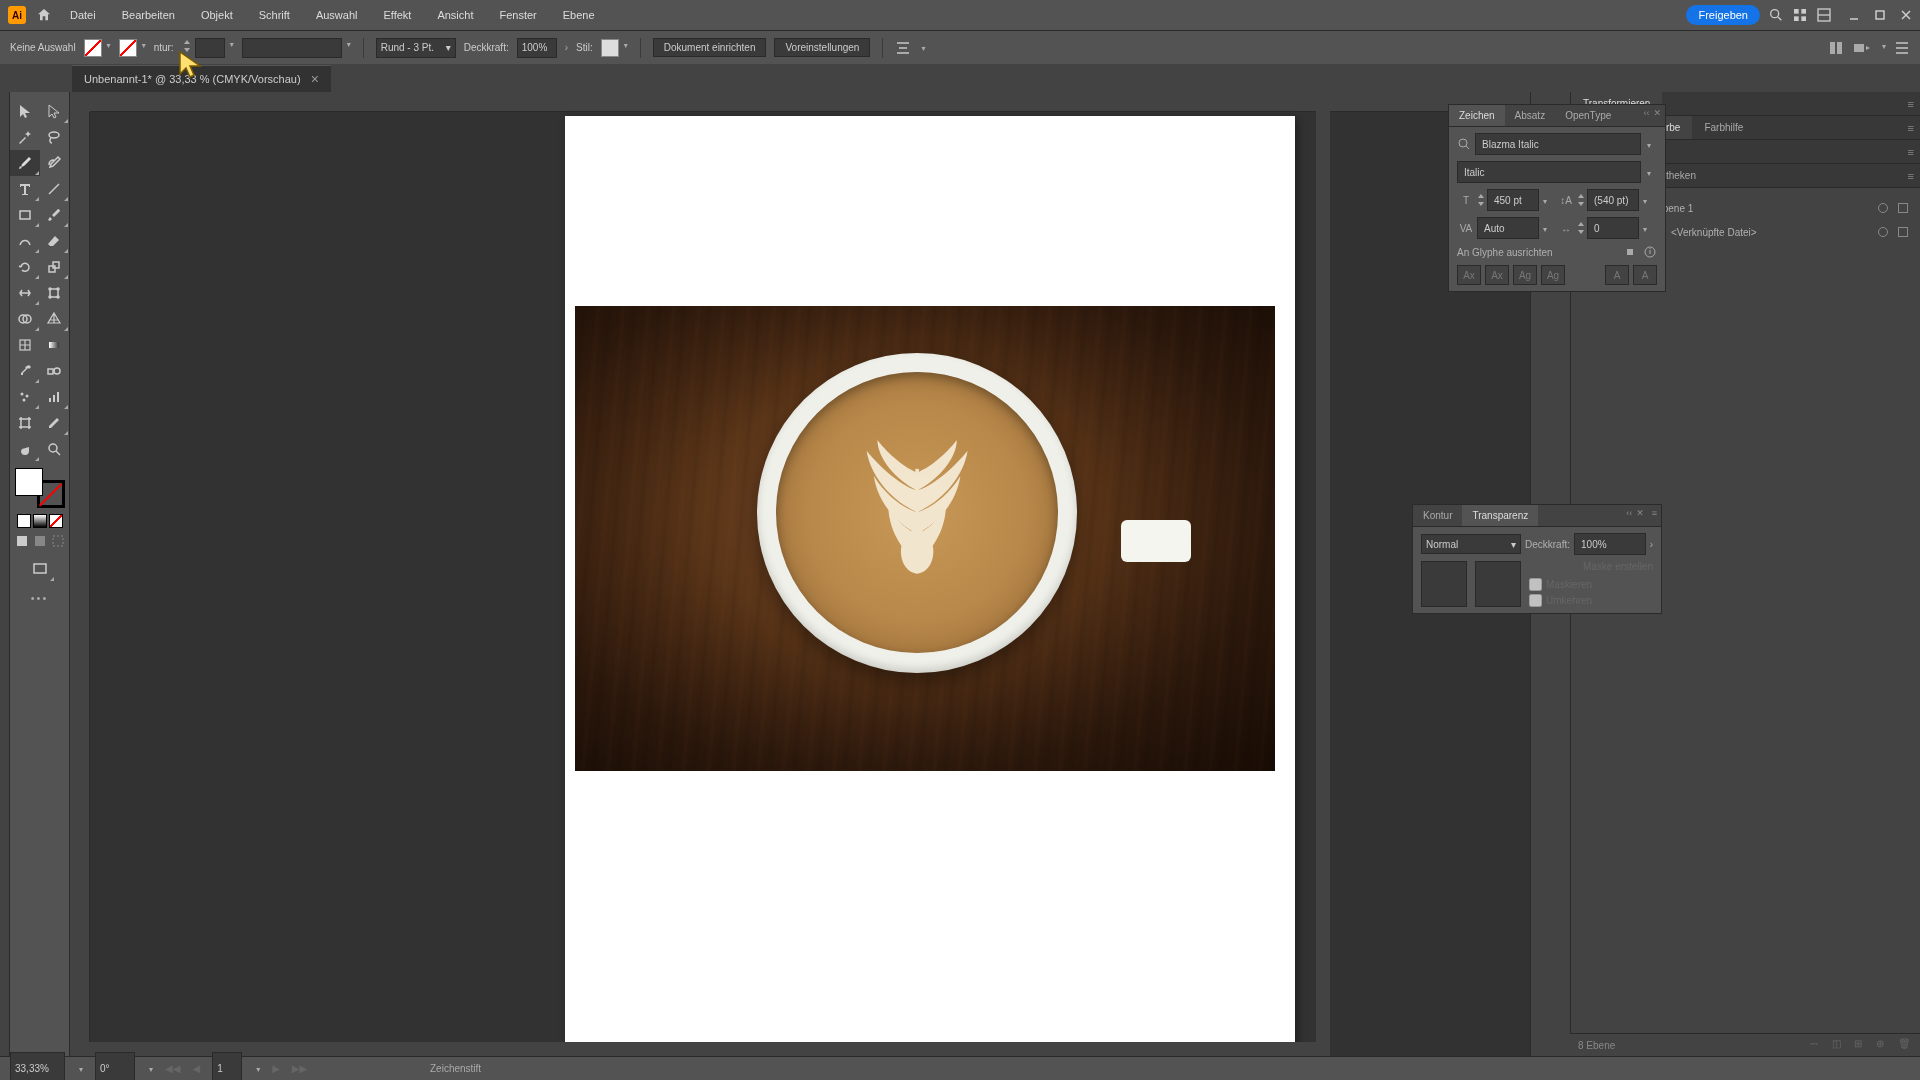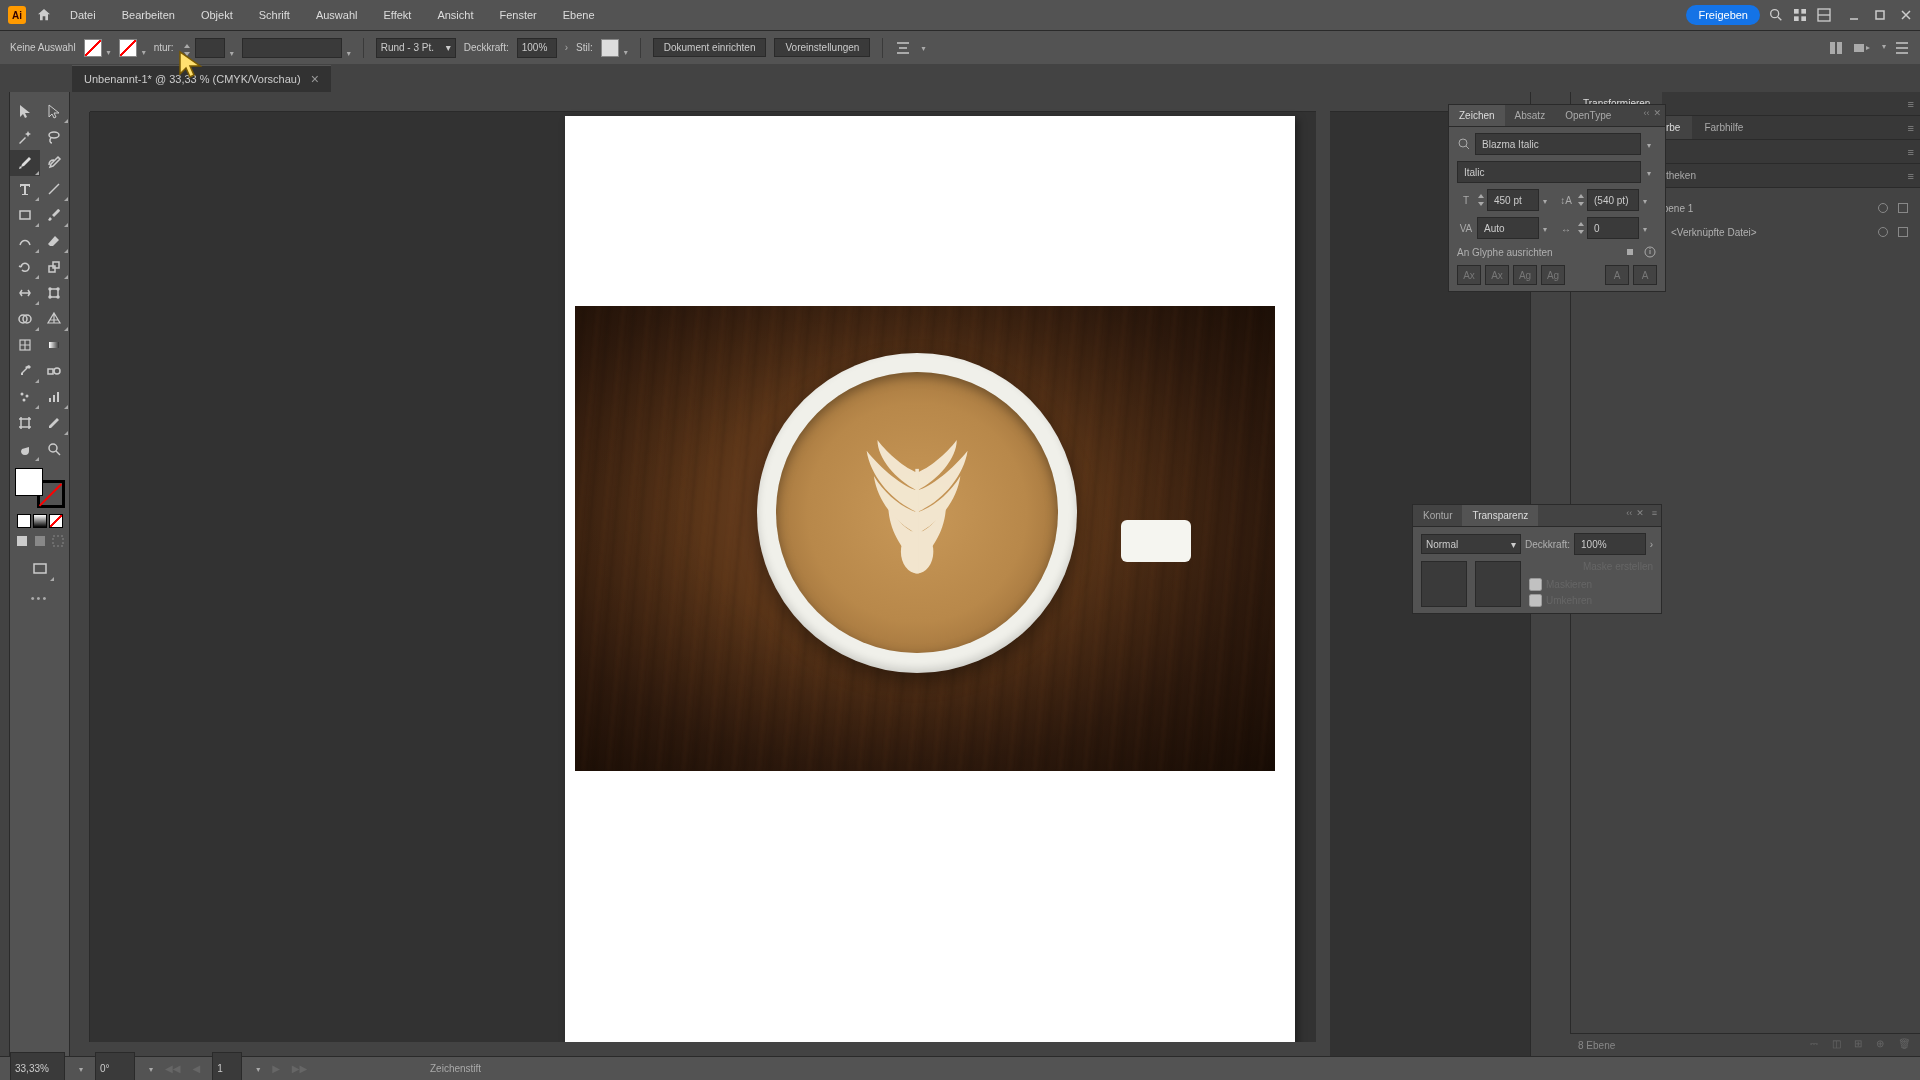--- a/index.html
+++ b/index.html
@@ -14,21 +14,21 @@
 .titlebar-right { margin-left: auto; display: flex; align-items: center; gap: 8px; }
 .share-btn { background: #1473e6; color: #fff; padding: 4px 12px; border-radius: 12px; font-size: 11px; cursor: pointer; }
 .title-icon { width: 16px; height: 16px; color: #ccc; }
 .window-controls { display: flex; gap: 14px; margin-left: 8px; }
 .win-ctrl { width: 12px; height: 12px; color: #ccc; }
 
 
 .controlbar { height: 34px; background: #535353; border-top: 1px solid #2a2a2a; display: flex; align-items: center; padding: 0 10px; gap: 8px; font-size: 10px; }
 .ctrl-label { color: #ccc; }
 .ctrl-swatch { width: 18px; height: 18px; border: 1px solid #888; background: linear-gradient(135deg, #fff 45%, #f00 45%, #f00 55%, #fff 55%); }
-.ctrl-group { display: flex; align-items: flex-end; gap: 3px; }
+.ctrl-group { display: flex; align-items: flex-start; gap: 3px; }
 .ctrl-input { background: #3a3a3a; border: 1px solid #2a2a2a; color: #ccc; width: 50px; height: 20px; padding: 0 4px; font-size: 10px; }
 .ctrl-xwide { width: 100px; }
 .ctrl-btn { background: #3a3a3a; border: 1px solid #2a2a2a; padding: 3px 10px; color: #ccc; font-size: 10px; cursor: pointer; }
 .ctrl-sep { width: 1px; height: 20px; background: #3a3a3a; margin: 0 4px; }
 .controlbar-right { margin-left: auto; display: flex; gap: 8px; }
 
 
 .tabbar { height: 28px; background: #434343; display: flex; align-items: flex-end; padding-left: 72px; }
 .doc-tab { background: #323232; padding: 5px 12px; color: #ccc; font-size: 11px; display: flex; align-items: center; gap: 10px; border-top: 1px solid #555; }
 .tab-close { font-size: 14px; color: #999; cursor: pointer; }

